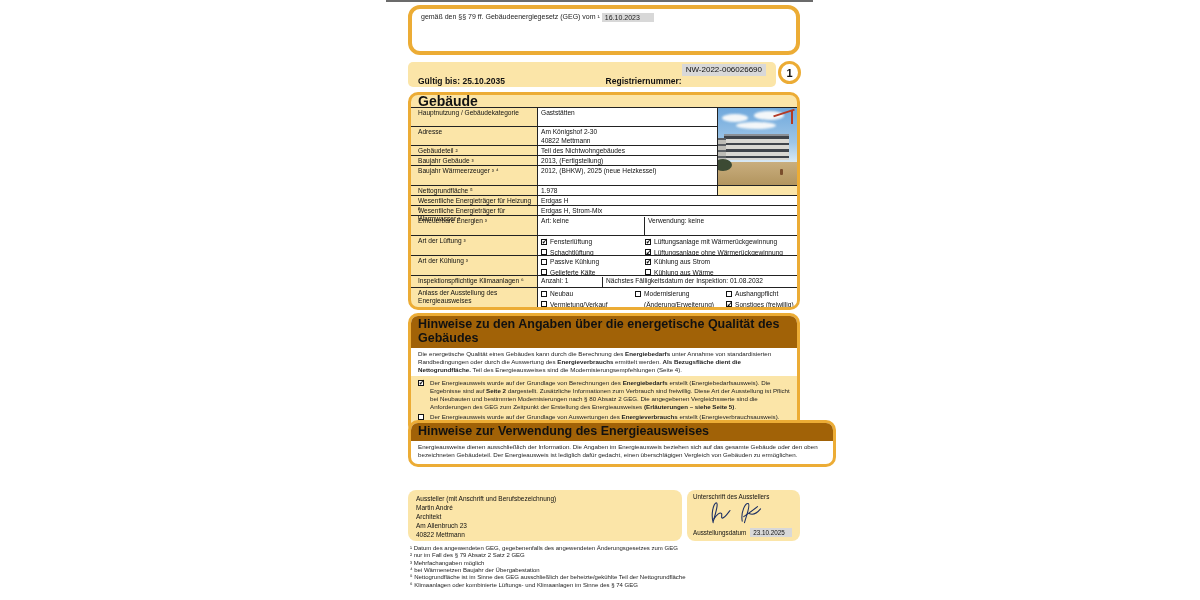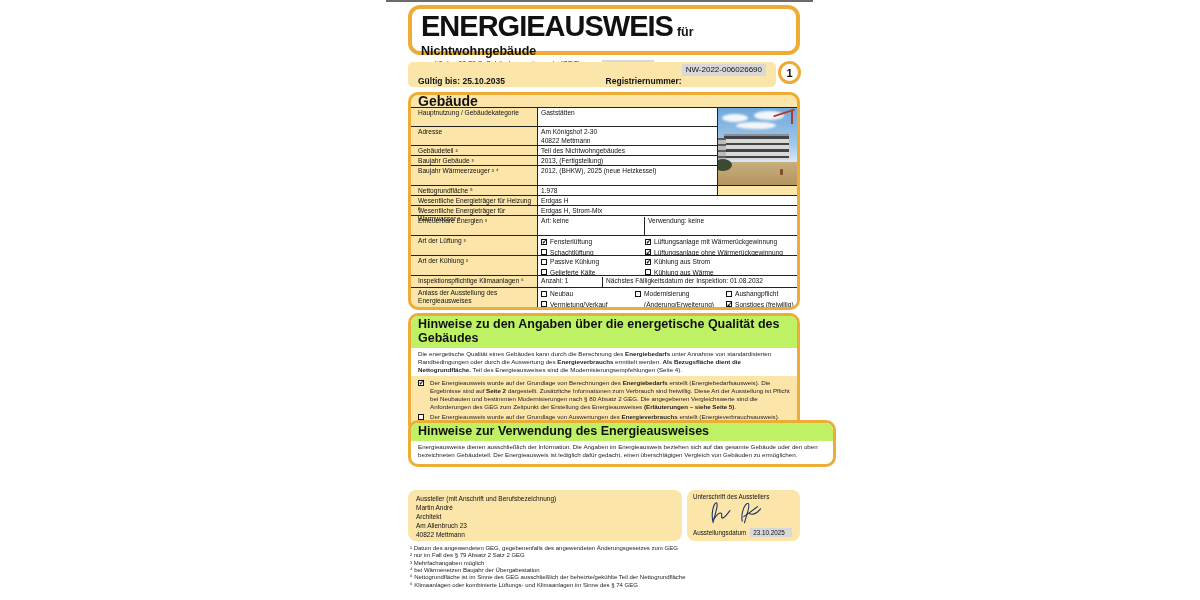--- a/index.html
+++ b/index.html
@@ -52,21 +52,21 @@
     repeating-linear-gradient(180deg,#5a5e63 0 2.5px,#bdbcb6 2.5px 6px); }
   .photo .ground { position:absolute; left:0; right:0; bottom:0; height:23px;
     background:linear-gradient(180deg,#C9AE7E,#B2955F); }
   .photo .bush { position:absolute; left:-4px; bottom:14px; width:18px; height:12px; background:#3c4a33; border-radius:50%; }
   .photo .crane { position:absolute; right:2px; top:4px; width:22px; height:2px; background:#b33a26; transform:rotate(-18deg); }
   .photo .crane2 { position:absolute; right:4px; top:2px; width:2px; height:14px; background:#b33a26; }
   .photo .person { position:absolute; right:14px; bottom:10px; width:3px; height:6px; background:#7a4d2b; border-radius:1px; }
 
   
   #angaben-box { left:408px; top:313px; width:392px; height:122px; background:#fff; }
-  .sec-title { background:#bef264; font-size:12.5px; font-weight:bold; padding:2px 7px 2px 7px; line-height:1.1; }
+  .sec-title { background:#a16207; font-size:12.5px; font-weight:bold; padding:2px 7px 2px 7px; line-height:1.1; }
   .para { font-size:6.2px; line-height:1.32; padding:2px 7px 2px 7px; color:#222; }
   .cb-block { background:#FBE5A8; padding:2px 7px 3px 7px; }
   .cb-item { display:flex; gap:6px; margin:1px 0 2px 0; }
   .cb-item .txt { font-size:6.2px; line-height:1.3; color:#222; flex:1; }
   .daten-row { display:flex; align-items:center; font-size:6.4px; padding:3px 7px 1px 7px; }
 
   #verwendung-box { left:408px; top:420px; width:428px; height:47px; background:#fff; }
 
   
   #issuer-box { position:absolute; left:408px; top:490px; width:274px; height:51px; background:#FBE5A8;
@@ -80,23 +80,20 @@
   
   #footnotes { position:absolute; left:410px; top:545px; width:392px; font-size:6px; line-height:1.22; color:#222; }
 </style>
 </head>
 <body>
 
 <div id="stage">
   <div class="topline"></div>
 
   <div id="header-box">
-    <div>
-      <span class="main-title">ENERGIEAUSWEIS</span><span class="main-title-suffix">für Nichtwohngebäude</span>
-    </div>
     <div class="law-line">
       <span>gemäß den §§ 79 ff. Gebäudeenergiegesetz (GEG) vom ¹</span>
       <span class="inp wide">16.10.2023</span>
     </div>
   </div>
 
   <div id="validity-bar">
     <span class="b">Gültig bis:</span>&nbsp;
     <span class="b">25.10.2035</span>
     <span class="reg">

